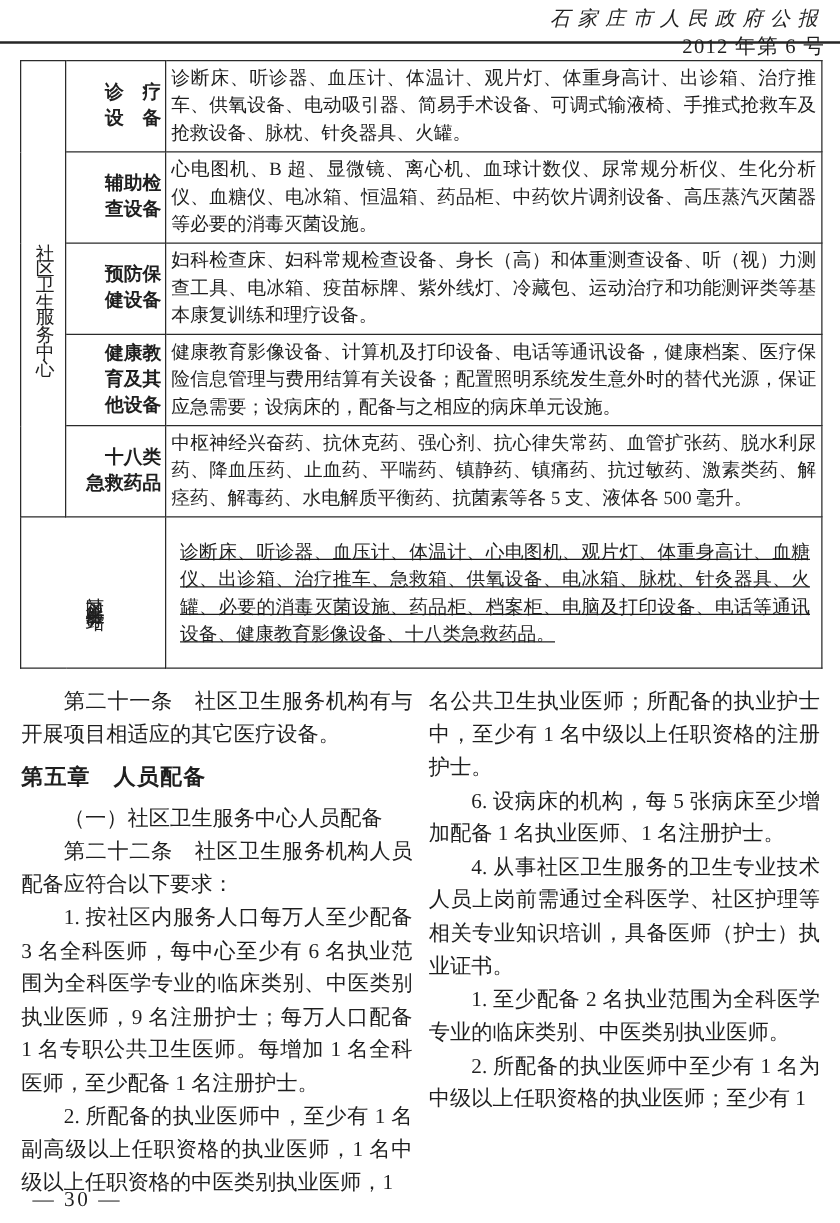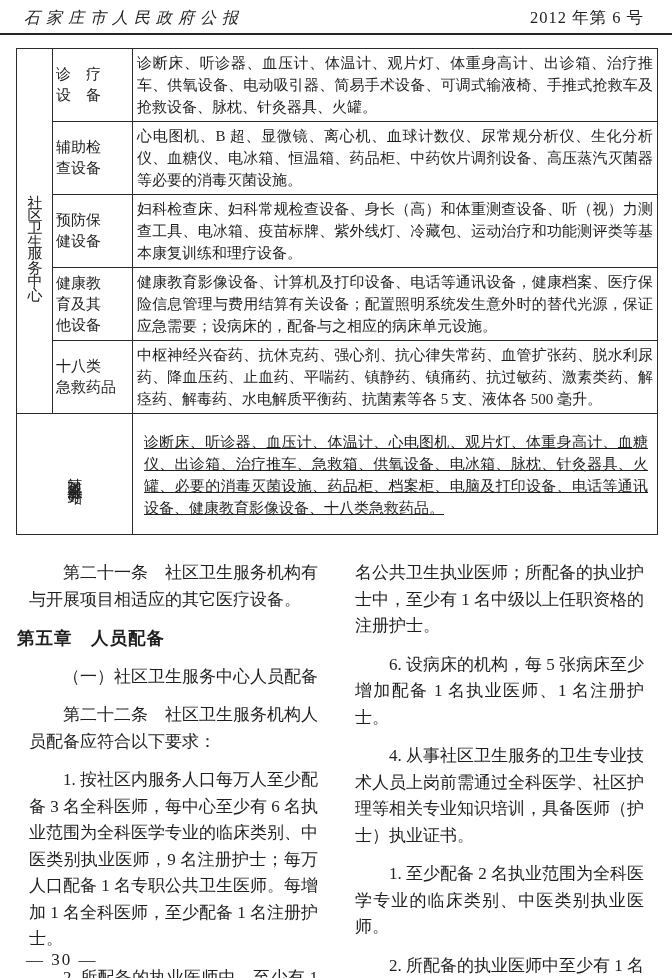--- a/index.html
+++ b/index.html
@@ -7,55 +7,57 @@
     width: 672px; height: 978px;
     background: #ffffff;
     color: #1f1f1f;
     font-family: "Liberation Serif", "DejaVu Serif", serif;
     position: relative;
     overflow: hidden;
   }
   
   .header {
     display: flex; justify-content: space-between; align-items: flex-end;
-    padding: 5px 28px 0 24px;
+    padding: 5px 12px 0 24px;
     height: 24px;
+    flex-direction: column;
   }
   .gazette-title {
     font-style: italic;
     font-size: 16px;
     letter-spacing: 6px;
     white-space: nowrap;
   }
-  .issue-no { font-size: 16.5px; white-space: nowrap; letter-spacing: 1px; margin-top: 12px; }
+  .issue-no { font-size: 16.5px; white-space: nowrap; letter-spacing: 1px; }
   .header-rule { border: none; border-top: 2px solid #262626; margin: 4px 0 0 0; }
 
   
   table.equip {
     border-collapse: collapse;
     table-layout: fixed;
     width: 642px;
     margin: 13px 14px 0 16px;
   }
   table.equip td { border: 1.6px solid #2b2b2b; vertical-align: middle; }
   td.vert-cell { text-align: center; }
   .vert-text {
     display: inline-block;
     writing-mode: vertical-rl;
     text-orientation: upright;
     font-size: 15px;
   }
   .vert-center { letter-spacing: 13px; padding-top: 12px; }
   .vert-station { letter-spacing: 2px; padding-top: 2px; }
   td.cat-cell {
-    text-align: left;
+    text-align: right;
     font-size: 15px;
     line-height: 21px;
     white-space: pre-line;
     padding: 2px 3px;
+    font-weight: bold;
   }
   td.items-cell {
     font-size: 15px;
     line-height: 22px;
     text-align: justify;
     padding: 3px 4px;
   }
   td.items-cell.station { padding: 17px 9px 15px 11px; text-decoration: underline; }
 
   
@@ -63,21 +65,21 @@
     display: flex;
     gap: 13px;
     margin: 13px 16px 0 17px;
   }
   .col {
     width: 313px;
     font-size: 17px;
     line-height: 26.5px;
     text-align: justify;
   }
-  .col p { margin: 12px; }
+  .col p { margin: 0; }
   .col p.indent { text-indent: 2em; }
   .chapter-heading {
     text-align: left;
     text-indent: 0;
     font-family: "Liberation Sans", "DejaVu Sans", sans-serif;
     font-weight: bold;
     font-size: 17.5px;
     letter-spacing: 1px;
     margin: 7px 0 7px 0 !important;
   }

